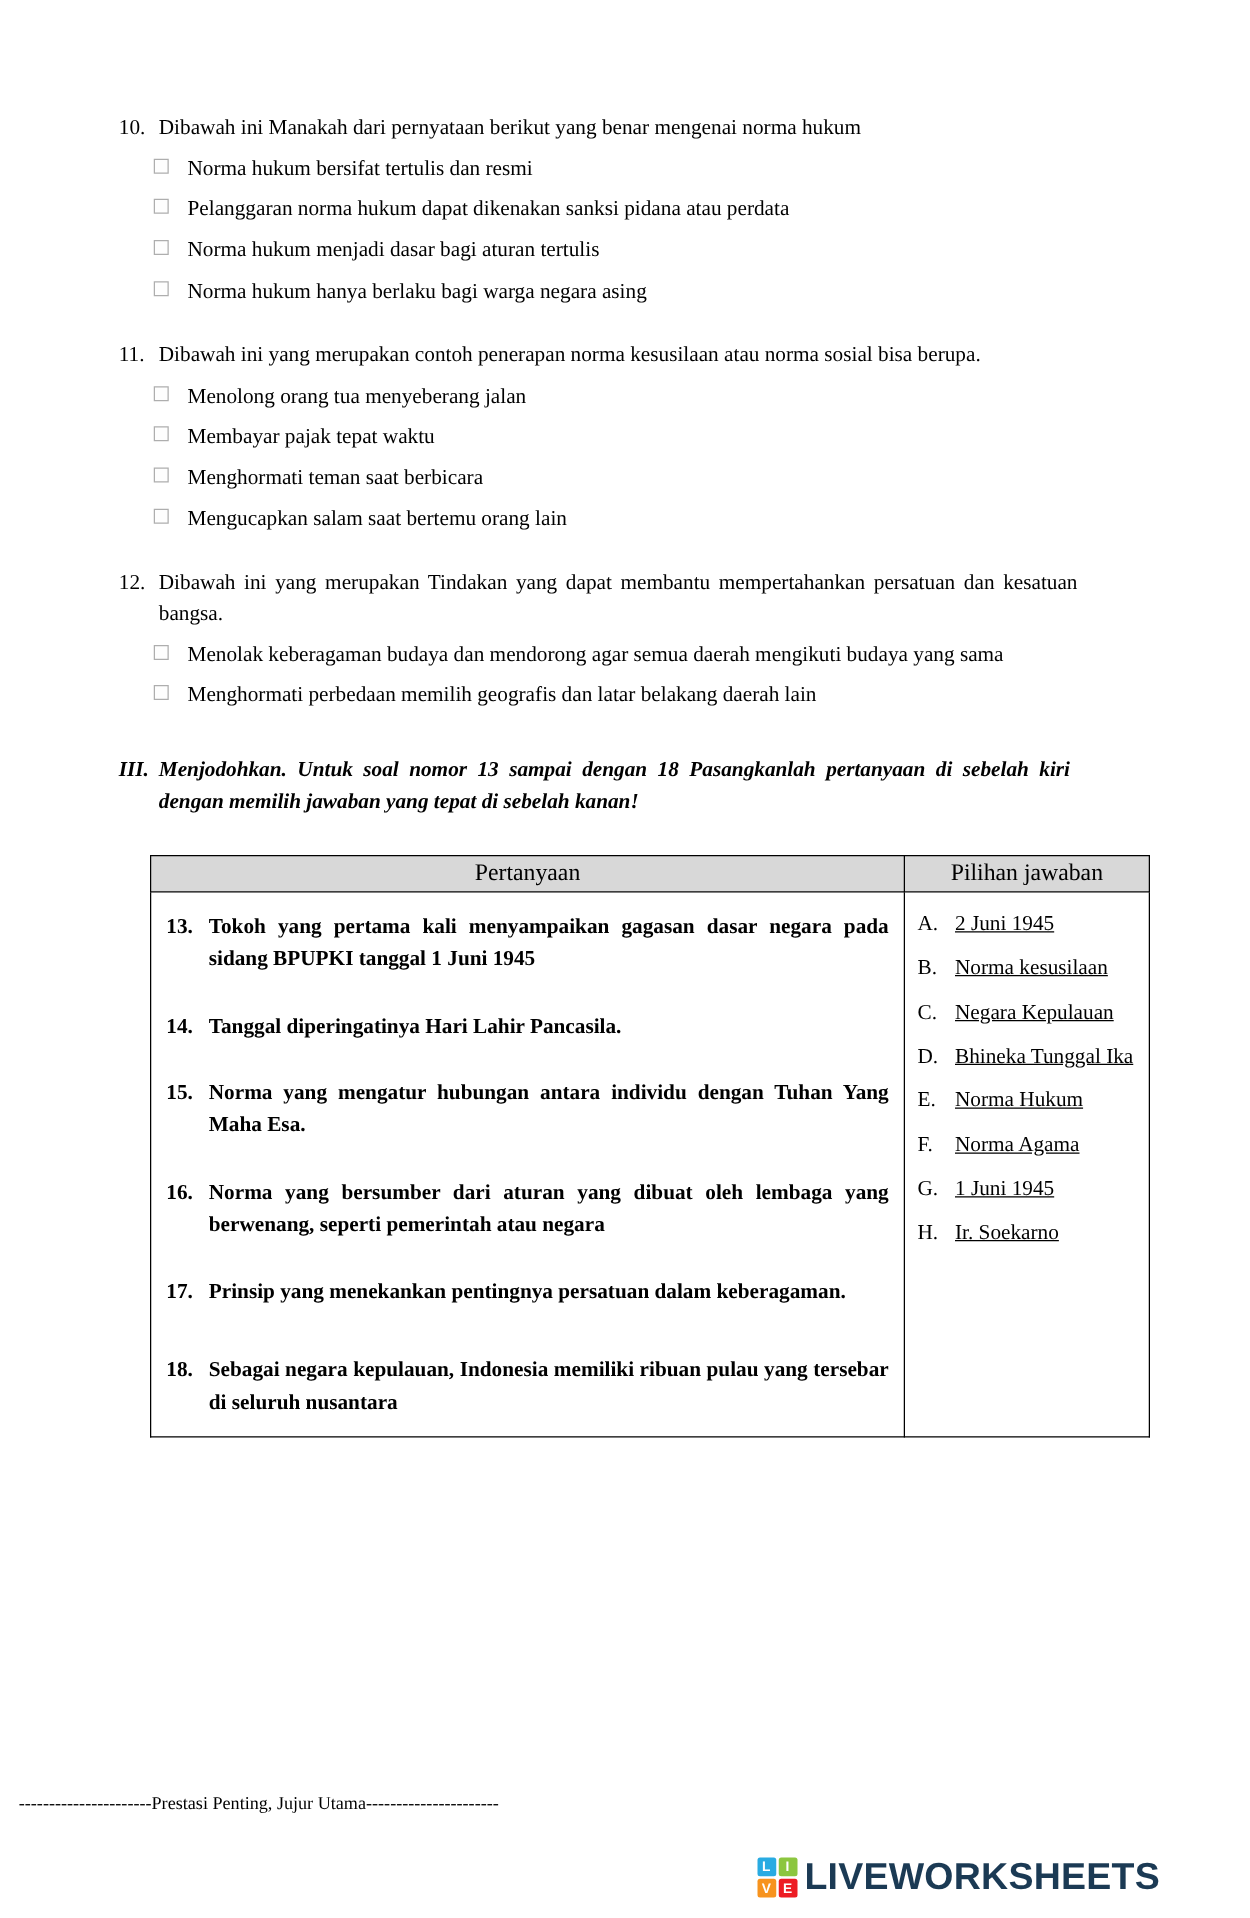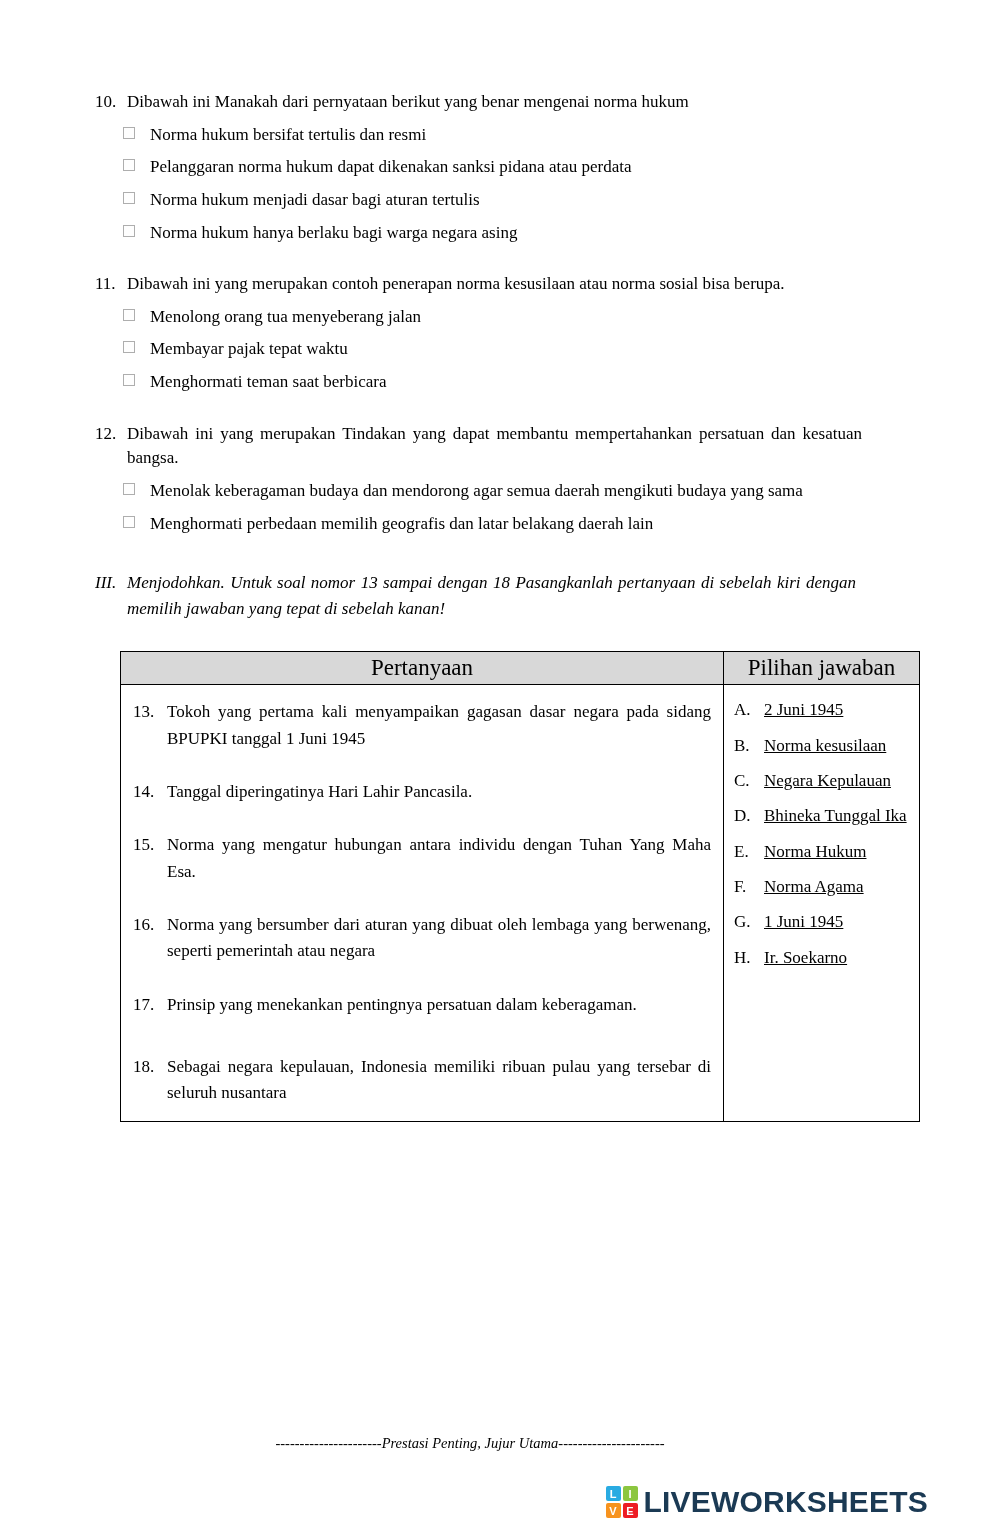--- a/index.html
+++ b/index.html
@@ -13,48 +13,48 @@
   .q-num { flex:none; width:32px; }
   .q-text { flex:1; text-align:justify; }
 
   .option { display:flex; margin:8px 0 8px 28px; line-height:1.45; }
   .checkbox {
     flex:none; width:12px; height:12px; margin:4px 15px 0 0;
     border:1px solid #aeaeae; background:#fefefe;
   }
   .opt-text { flex:1; text-align:justify; }
 
-  .section-heading { display:flex; font-weight:normal; font-style:italic; line-height:1.5; margin:34px 0 0 0; }
+  .section-heading { display:flex; font-weight:bold; font-style:italic; line-height:1.5; margin:34px 0 0 0; }
   .sec-label { flex:none; width:32px; }
   .sec-text { flex:1; text-align:justify; padding-right:6px; }
 
   table.match-table {
     margin:30px 0 0 25px; width:800px;
     border-collapse:collapse; border:1.5px solid #000;
     font-size:17px;
   }
   table.match-table th, table.match-table td { border:1px solid #000; }
   table.match-table th {
-    background:#d8d8d8; font-weight:normal; padding:3px 4px; font-size:23px;
-  }
-  td.q-cell { width:603px; vertical-align:top; padding:14px 12px 14px 12px; }
+    background:#d8d8d8; font-weight:normal; padding:3px 4px; font-size:19px;
+  }
+  td.q-cell { width:603px; vertical-align:top; padding:14px 12px 14px 12px;font-weight:bold; }
   td.a-cell { vertical-align:top; padding:12px 6px 12px 10px; }
 
   .m-item { display:flex; line-height:1.55; margin-bottom:27px; }
   .m-item:last-child { margin-bottom:0;margin-top:36px; }
   .m-num { flex:none; width:34px; }
   .m-text { flex:1; text-align:justify; }
 
   .m-answer { display:flex; line-height:1.55; margin-bottom:9px; }
   .a-letter { flex:none; width:30px; }
   .a-text { flex:1;text-decoration:underline; }
 
   .footer-line {
-    position:absolute; top:1435px; left:0; width:100%;
-    text-align:center; font-style:italic; font-size:14.5px;
+    position:absolute; top:1435px; left:15px; width:100%;
+    text-align:left; font-size:14.5px;
   }
 
   .brand {
     position:absolute; top:1486px; right:12px;
     display:flex; align-items:center; gap:6px;
   }
   .logo-grid {
     width:32px; height:32px; display:grid;
     grid-template-columns:1fr 1fr; grid-template-rows:1fr 1fr; gap:2px;
   }
@@ -106,20 +106,24 @@
         <span class="checkbox"></span>
         <span class="opt-text">Menolong orang tua menyeberang jalan</span>
       </div>
       <div class="option">
         <span class="checkbox"></span>
         <span class="opt-text">Membayar pajak tepat waktu</span>
       </div>
       <div class="option">
         <span class="checkbox"></span>
         <span class="opt-text">Menghormati teman saat berbicara</span>
+      </div>
+      <div class="option">
+        <span class="checkbox"></span>
+        <span class="opt-text">Mengucapkan salam saat bertemu orang lain</span>
       </div>
     </section>
 
     <section class="question-block">
       <div class="q-line">
         <span class="q-num">12.</span>
         <span class="q-text">Dibawah ini yang merupakan Tindakan yang dapat membantu mempertahankan persatuan dan kesatuan bangsa.</span>
       </div>
       <div class="option">
         <span class="checkbox"></span>

